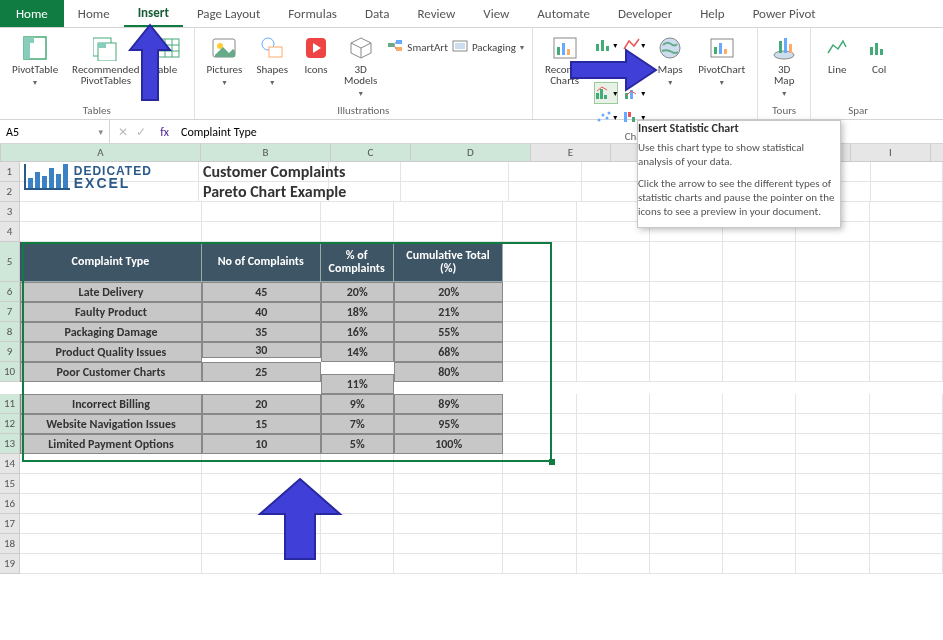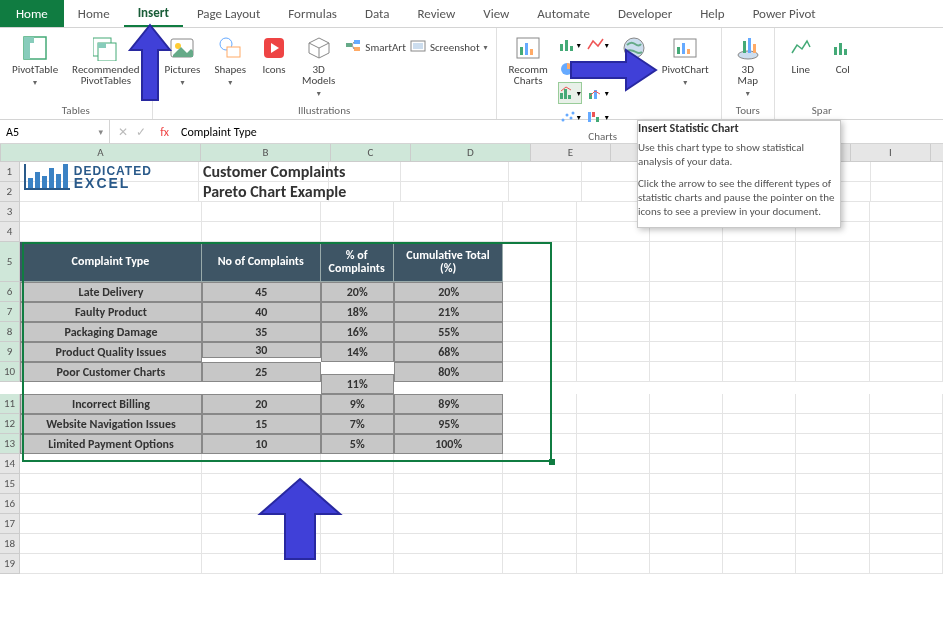--- a/index.html
+++ b/index.html
@@ -25,21 +25,21 @@
   .mini.tight { width:24px; }
   .dlaunch { width:12px; height:12px; align-self:flex-end; cursor:pointer; display:flex; align-items:center; justify-content:center; }
 
   
   .big-arrow { position:absolute; pointer-events:none; }
 
   
   .fbar { display:flex; align-items:center; height:24px; border-bottom:1px solid #d4d4d4; font-size:12px; }
   .namebox { width:110px; border-right:1px solid #d4d4d4; padding:0 6px; display:flex; align-items:center; justify-content:space-between; height:100%; }
   .fx-icons { display:flex; gap:8px; padding:0 8px; color:#999; }
-  .fx-label { color:#ef4444; padding:0 6px; }
+  .fx-label { color:#4c1d95; padding:0 6px; }
   .formula-text { padding:0 6px; }
 
   
   .sheet { position:relative; }
   .colheads { display:flex; margin-left:22px; }
   .colhead { background:#e6e6e6; border-right:1px solid #ccc; border-bottom:1px solid #ccc; height:18px; display:flex; align-items:center; justify-content:center; color:#555; font-size:11px; }
   .colhead.sel { background:#cfe7d9; }
   .rows { position:relative; }
   .row { display:flex; }
   .rowhead { width:22px; background:#e6e6e6; border-right:1px solid #ccc; border-bottom:1px solid #ccc; display:flex; align-items:center; justify-content:center; color:#555; font-size:11px; }
@@ -102,20 +102,32 @@
       <div class="rbtn">
         <span class="ic">
           <svg width="26" height="26">
               <rect x="0" y="3" width="18" height="18" fill="none" stroke="#4a7"></rect>
               <rect x="5" y="8" width="18" height="18" fill="#fff" stroke="#4a7"></rect>
               <rect x="5" y="8" width="8" height="5" fill="#8cb"></rect>
             </svg>
         </span>
         <span class="lbl" style="white-space:pre;">Recommended
 PivotTables</span>
+      </div>
+      <div class="rbtn">
+        <span class="ic">
+          <svg width="26" height="26">
+              <rect x="2" y="4" width="22" height="18" fill="none" stroke="#4a7"></rect>
+              <line x1="2" y1="10" x2="24" y2="10" stroke="#4a7"></line>
+              <line x1="2" y1="16" x2="24" y2="16" stroke="#4a7"></line>
+              <line x1="10" y1="4" x2="10" y2="22" stroke="#4a7"></line>
+              <line x1="17" y1="4" x2="17" y2="22" stroke="#4a7"></line>
+            </svg>
+        </span>
+        <span class="lbl">able</span>
       </div>
     </div>
     <div class="grp-label">Tables</div>
   </div>
 
   <div class="ribbon-group">
     <div class="buttons">
       <div class="rbtn">
         <span class="ic">
             <svg width="26" height="26">
@@ -170,21 +182,21 @@
             </span>
           <span style="font-size:11px;color:#444;">SmartArt</span>
         </div>
         <div class="mini" style="width:auto;gap:4px;">
           <span>
               <svg width="16" height="16">
                 <rect x="1" y="2" width="14" height="10" fill="none" stroke="#888"></rect>
                 <rect x="3" y="4" width="10" height="6" fill="#cde"></rect>
               </svg>
             </span>
-          <span style="font-size:11px;color:#444;">Screenshot</span>
+          <span style="font-size:11px;color:#444;">Packaging</span>
           <span style="font-size:8px;color:#666;">▾</span>
         </div>
       </div>
     </div>
     <div class="grp-label">Illustrations</div>
   </div>
 
   <div class="ribbon-group">
     <div class="buttons">
       <div class="rbtn">

